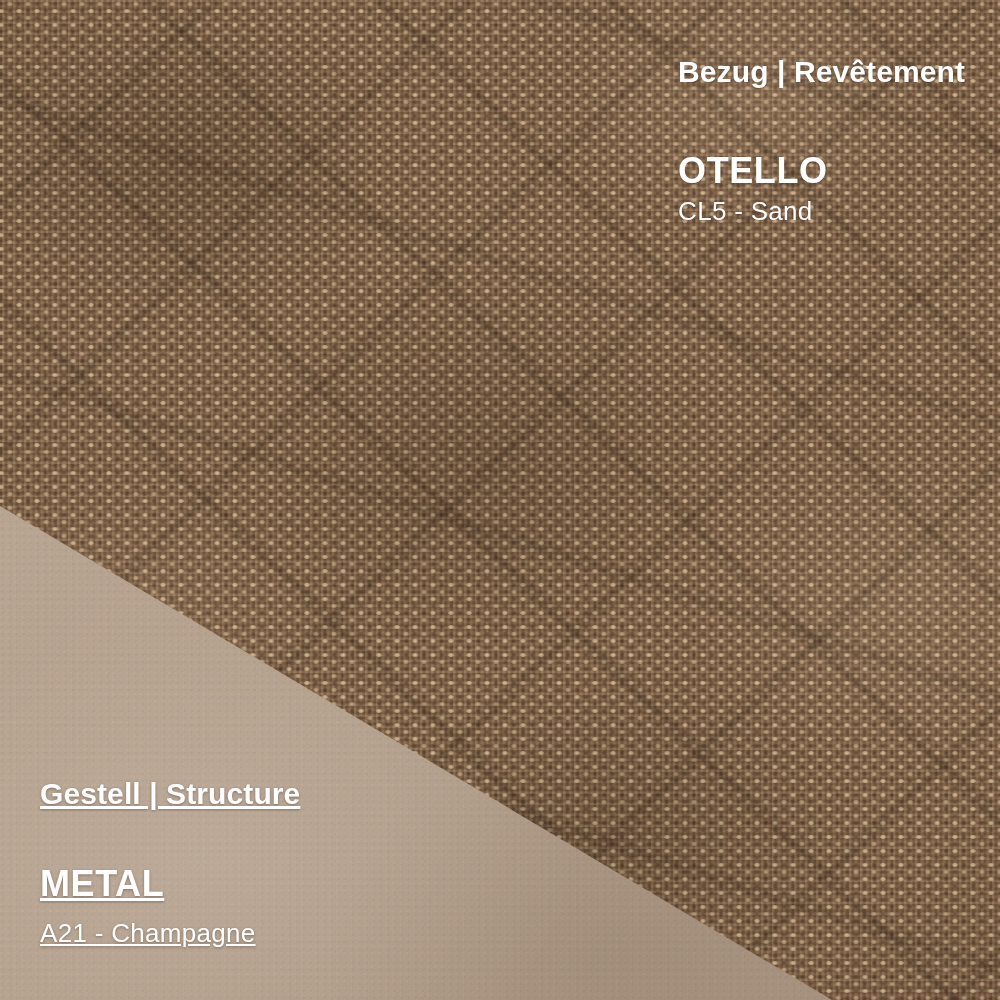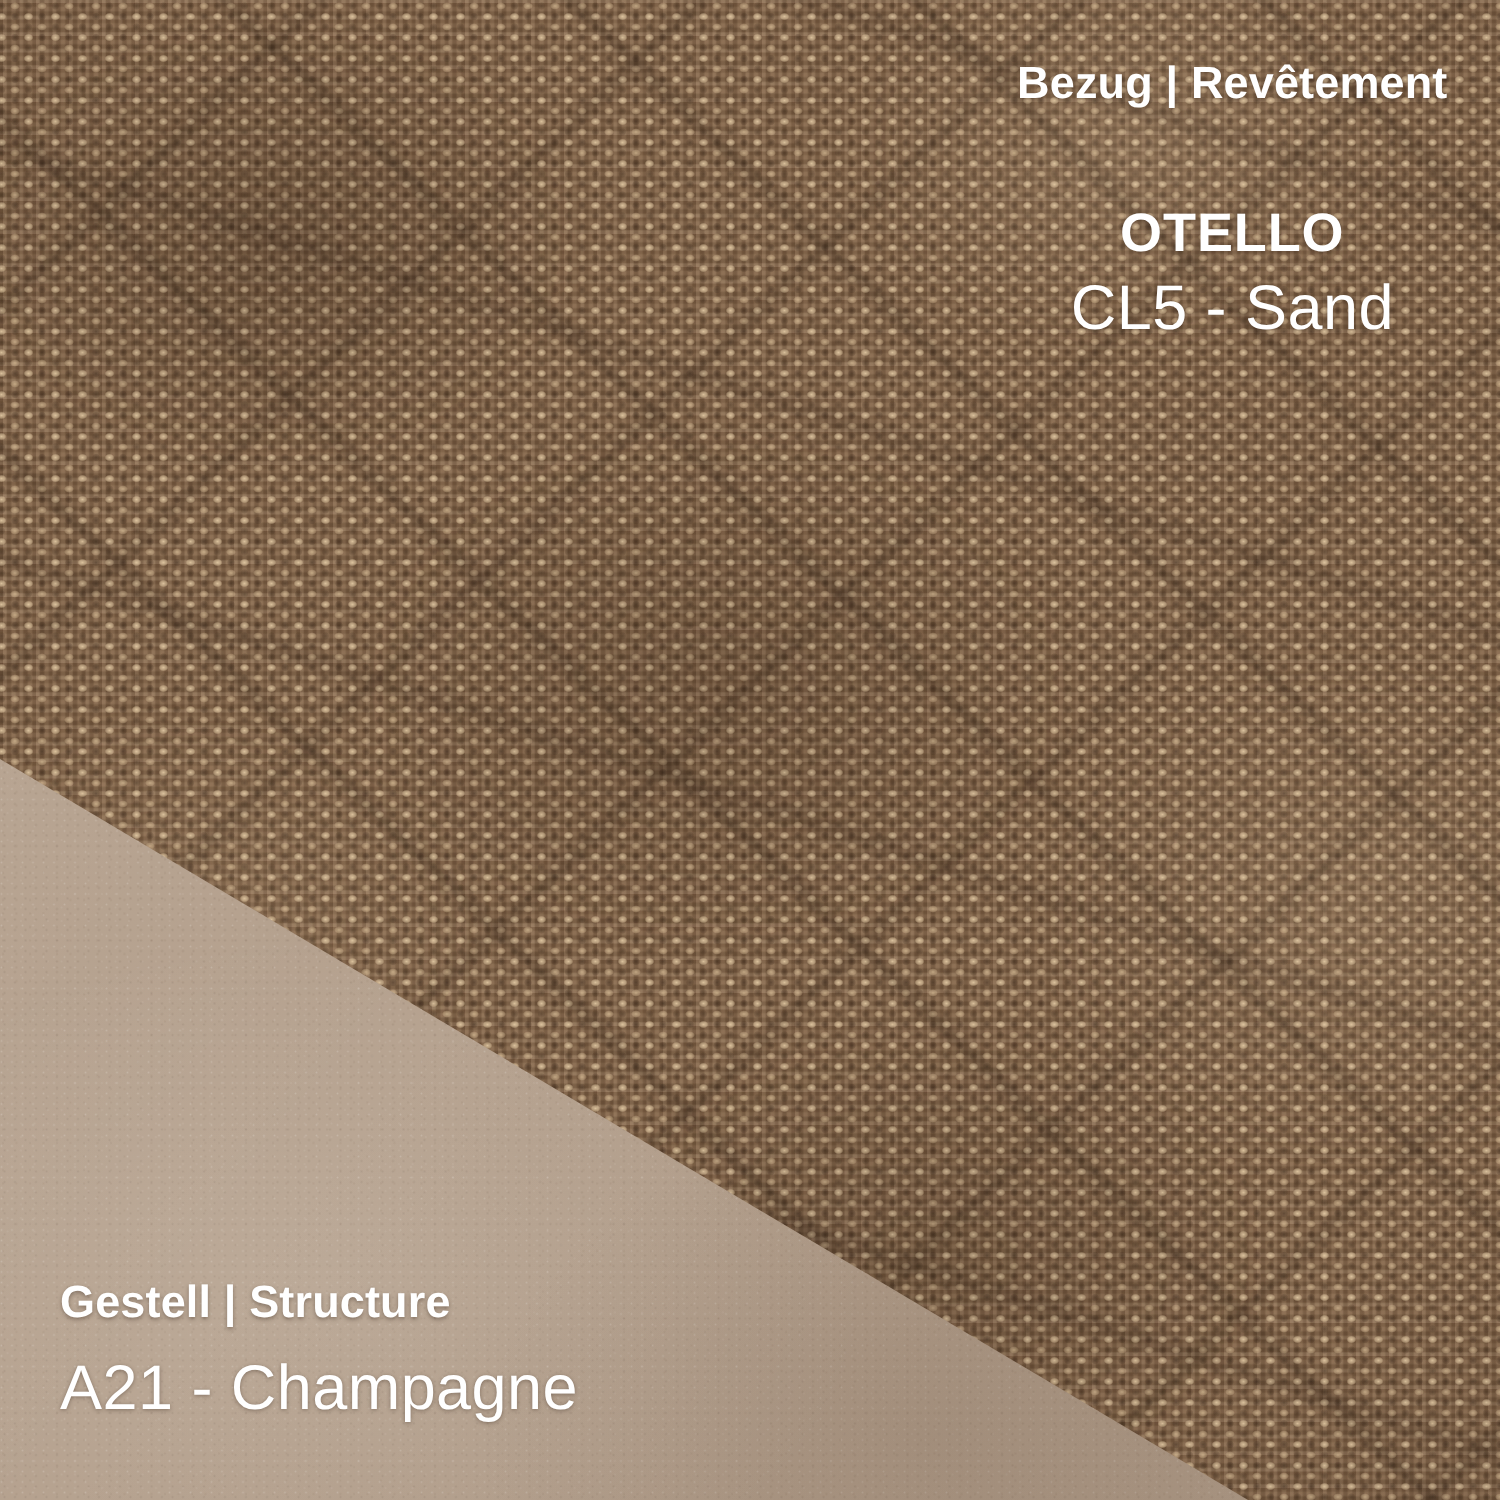--- a/index.html
+++ b/index.html
@@ -135,45 +135,46 @@
   }
 
   
   .label-block {
     position: absolute;
     color: #ffffff;
     text-shadow: 0 1px 3px rgba(45,30,18,0.38);
   }
   
   #fabric-labels {
-    top: 40px;
+    top: 56px;
     right: 35px;
-    text-align: center;
+    text-align: left;
   }
   #metal-labels {
     left: 40px;
     bottom: 52px;
     text-align: left;
+    text-decoration: underline;
   }
   .category-label {
     font-size: 30px;
     font-weight: 700;
     letter-spacing: 0.1px;
     line-height: 1.08;
     white-space: nowrap;
   }
   .material-name {
     font-size: 36px;
     font-weight: 700;
     letter-spacing: 0.6px;
     line-height: 1.06;
     white-space: nowrap;
   }
   .material-code {
-    font-size: 42px;
+    font-size: 26px;
     font-weight: 300;
     letter-spacing: 0.3px;
     line-height: 1.12;
     white-space: nowrap;
   }
   #fabric-labels .material-name { margin-top: 64px; }
   #fabric-labels .material-code { margin-top: 6px; }
   #metal-labels .material-name { margin-top: 54px; }
   #metal-labels .material-code { margin-top: 16px; }
 </style>
@@ -196,16 +197,17 @@
   <div class="metal-edge-light"></div>
 
   <div class="label-block" id="fabric-labels">
     <div class="category-label">Bezug | Revêtement</div>
     <div class="material-name">OTELLO</div>
     <div class="material-code">CL5 - Sand</div>
   </div>
 
   <div class="label-block" id="metal-labels">
     <div class="category-label">Gestell | Structure</div>
+    <div class="material-name">METAL</div>
     <div class="material-code">A21 - Champagne</div>
   </div>
 
 </div>
 
 </body></html>

